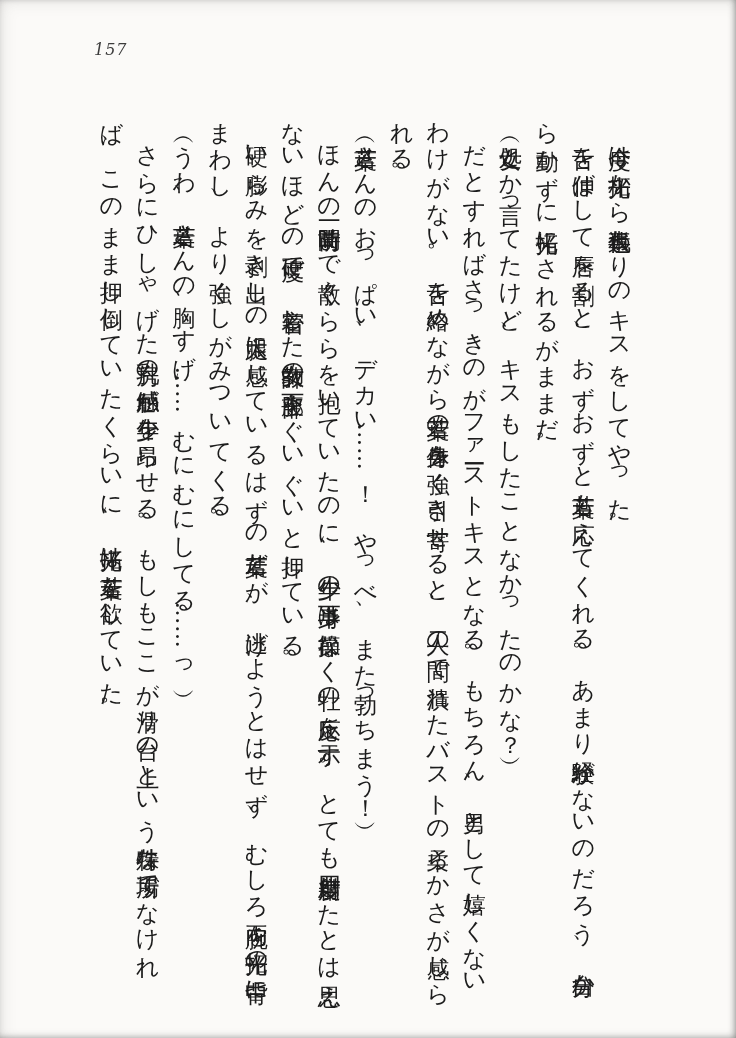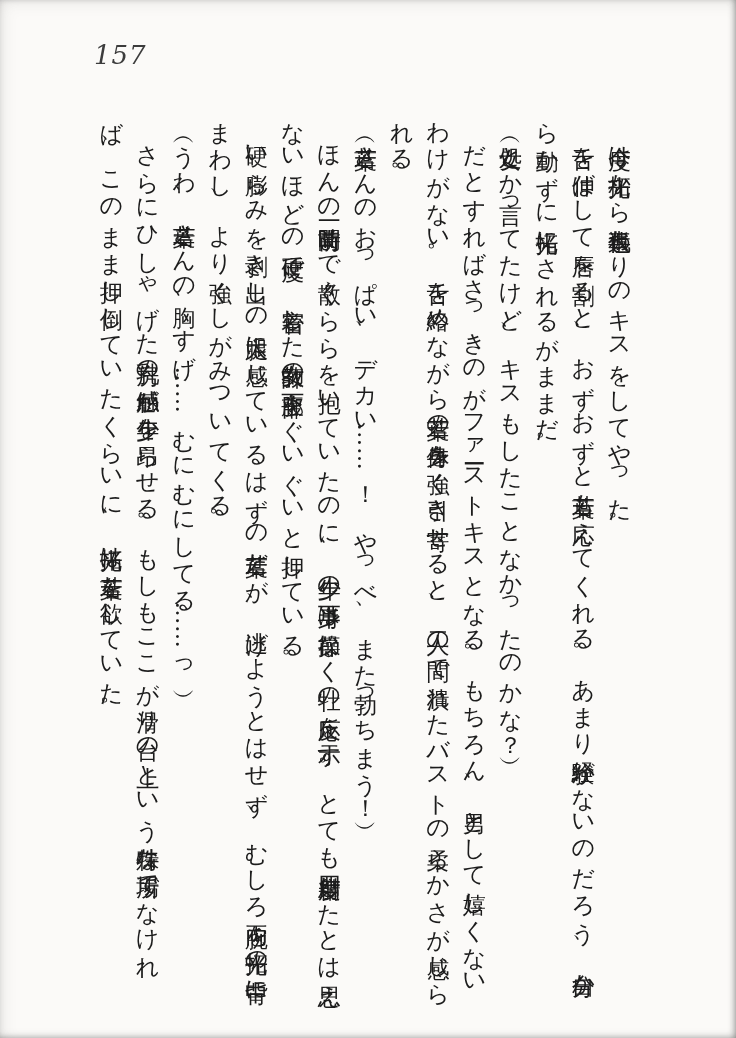--- a/index.html
+++ b/index.html
@@ -17,21 +17,21 @@
     box-shadow:
       inset -4px 0 7px -3px rgba(40,40,40,0.45),
       inset 0 -4px 8px -4px rgba(60,60,60,0.35),
       inset 5px 5px 18px -8px rgba(90,90,90,0.25);
     font-family: "DejaVu Serif", "Liberation Serif", serif;
   }
   .page-number {
     position: absolute;
     top: 40px;
     left: 94px;
-    font-size: 26px;
+    font-size: 16px;
     font-style: italic;
     color: #3c3c3c;
     letter-spacing: 1px;
   }
   .text-block {
     position: absolute;
     top: 106px;
     right: 98px;
     height: 902px;
     writing-mode: vertical-rl;

